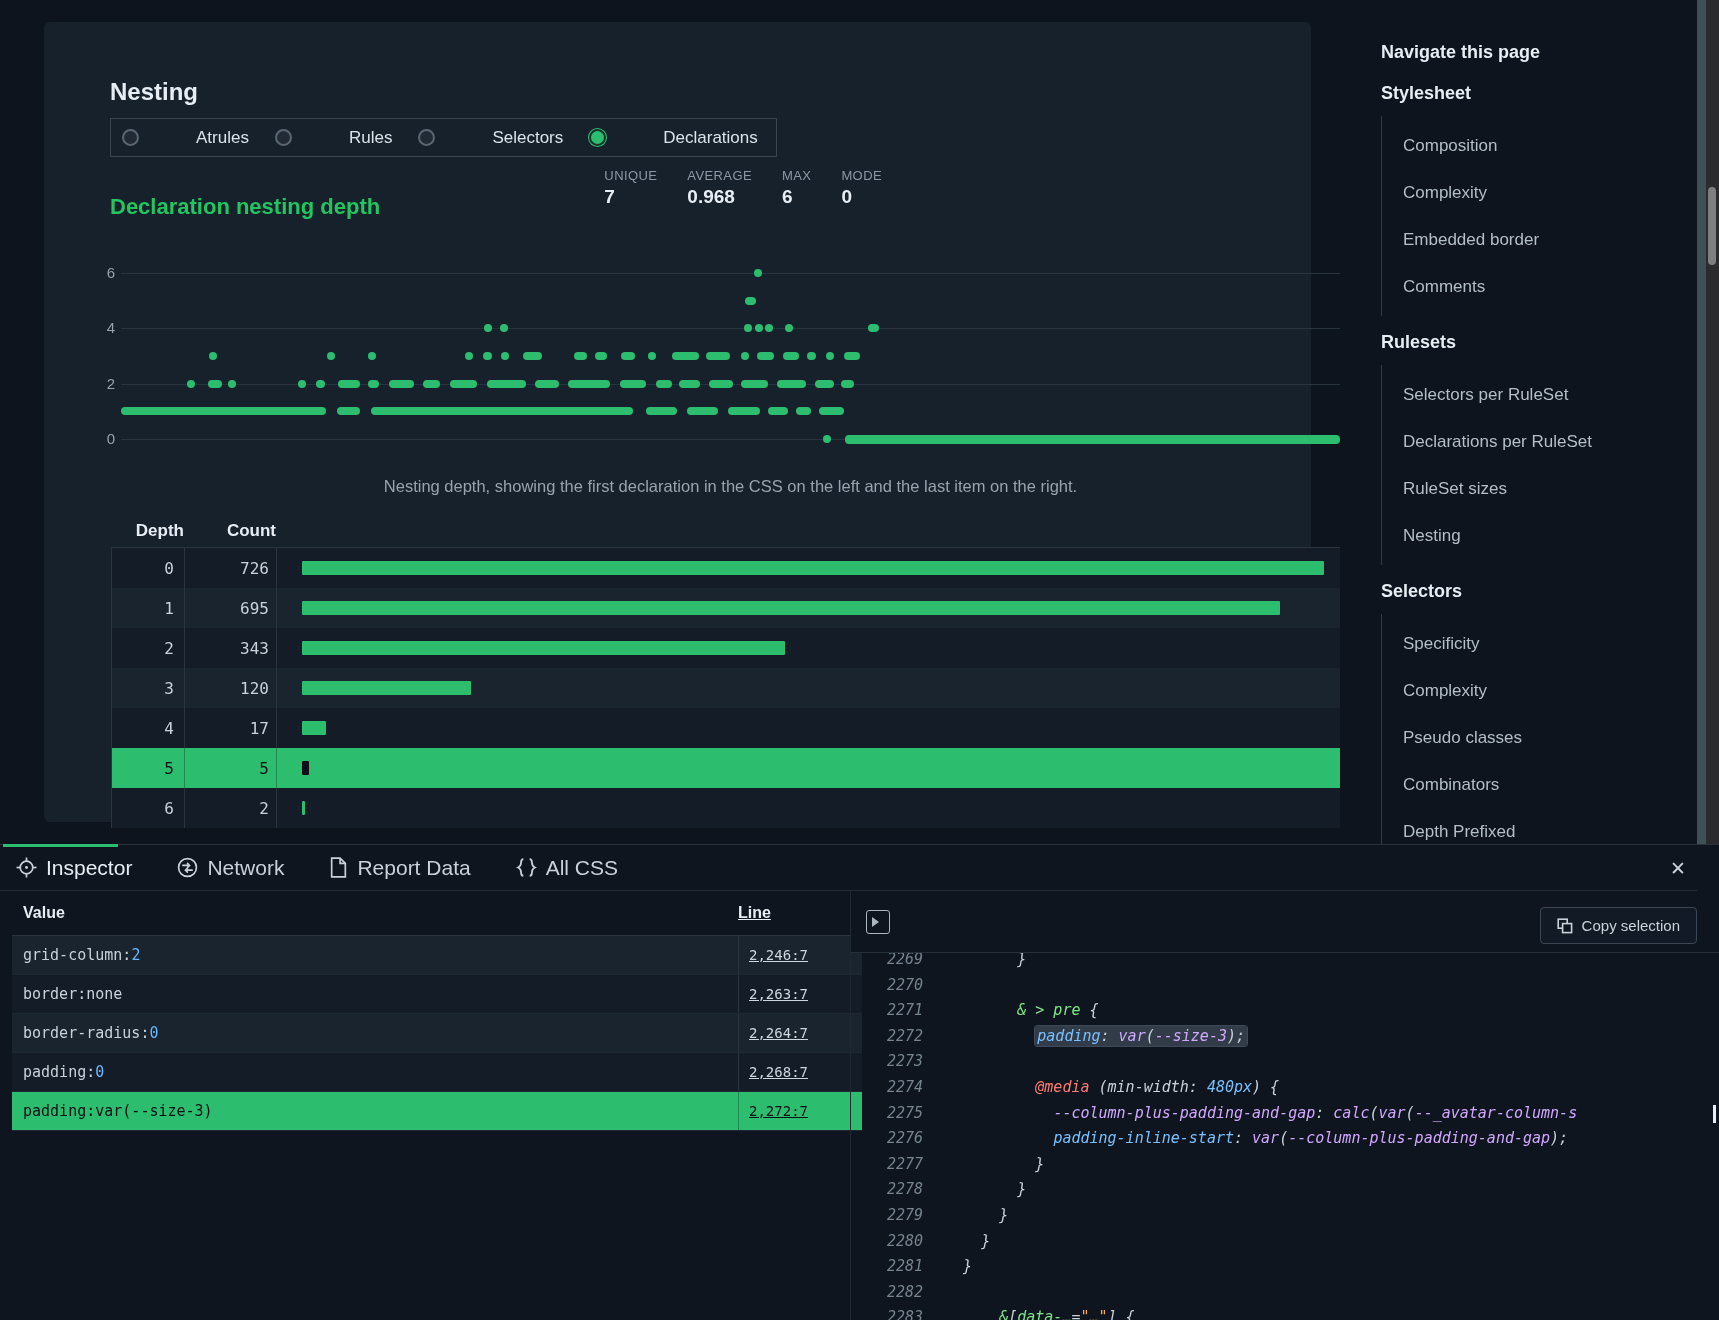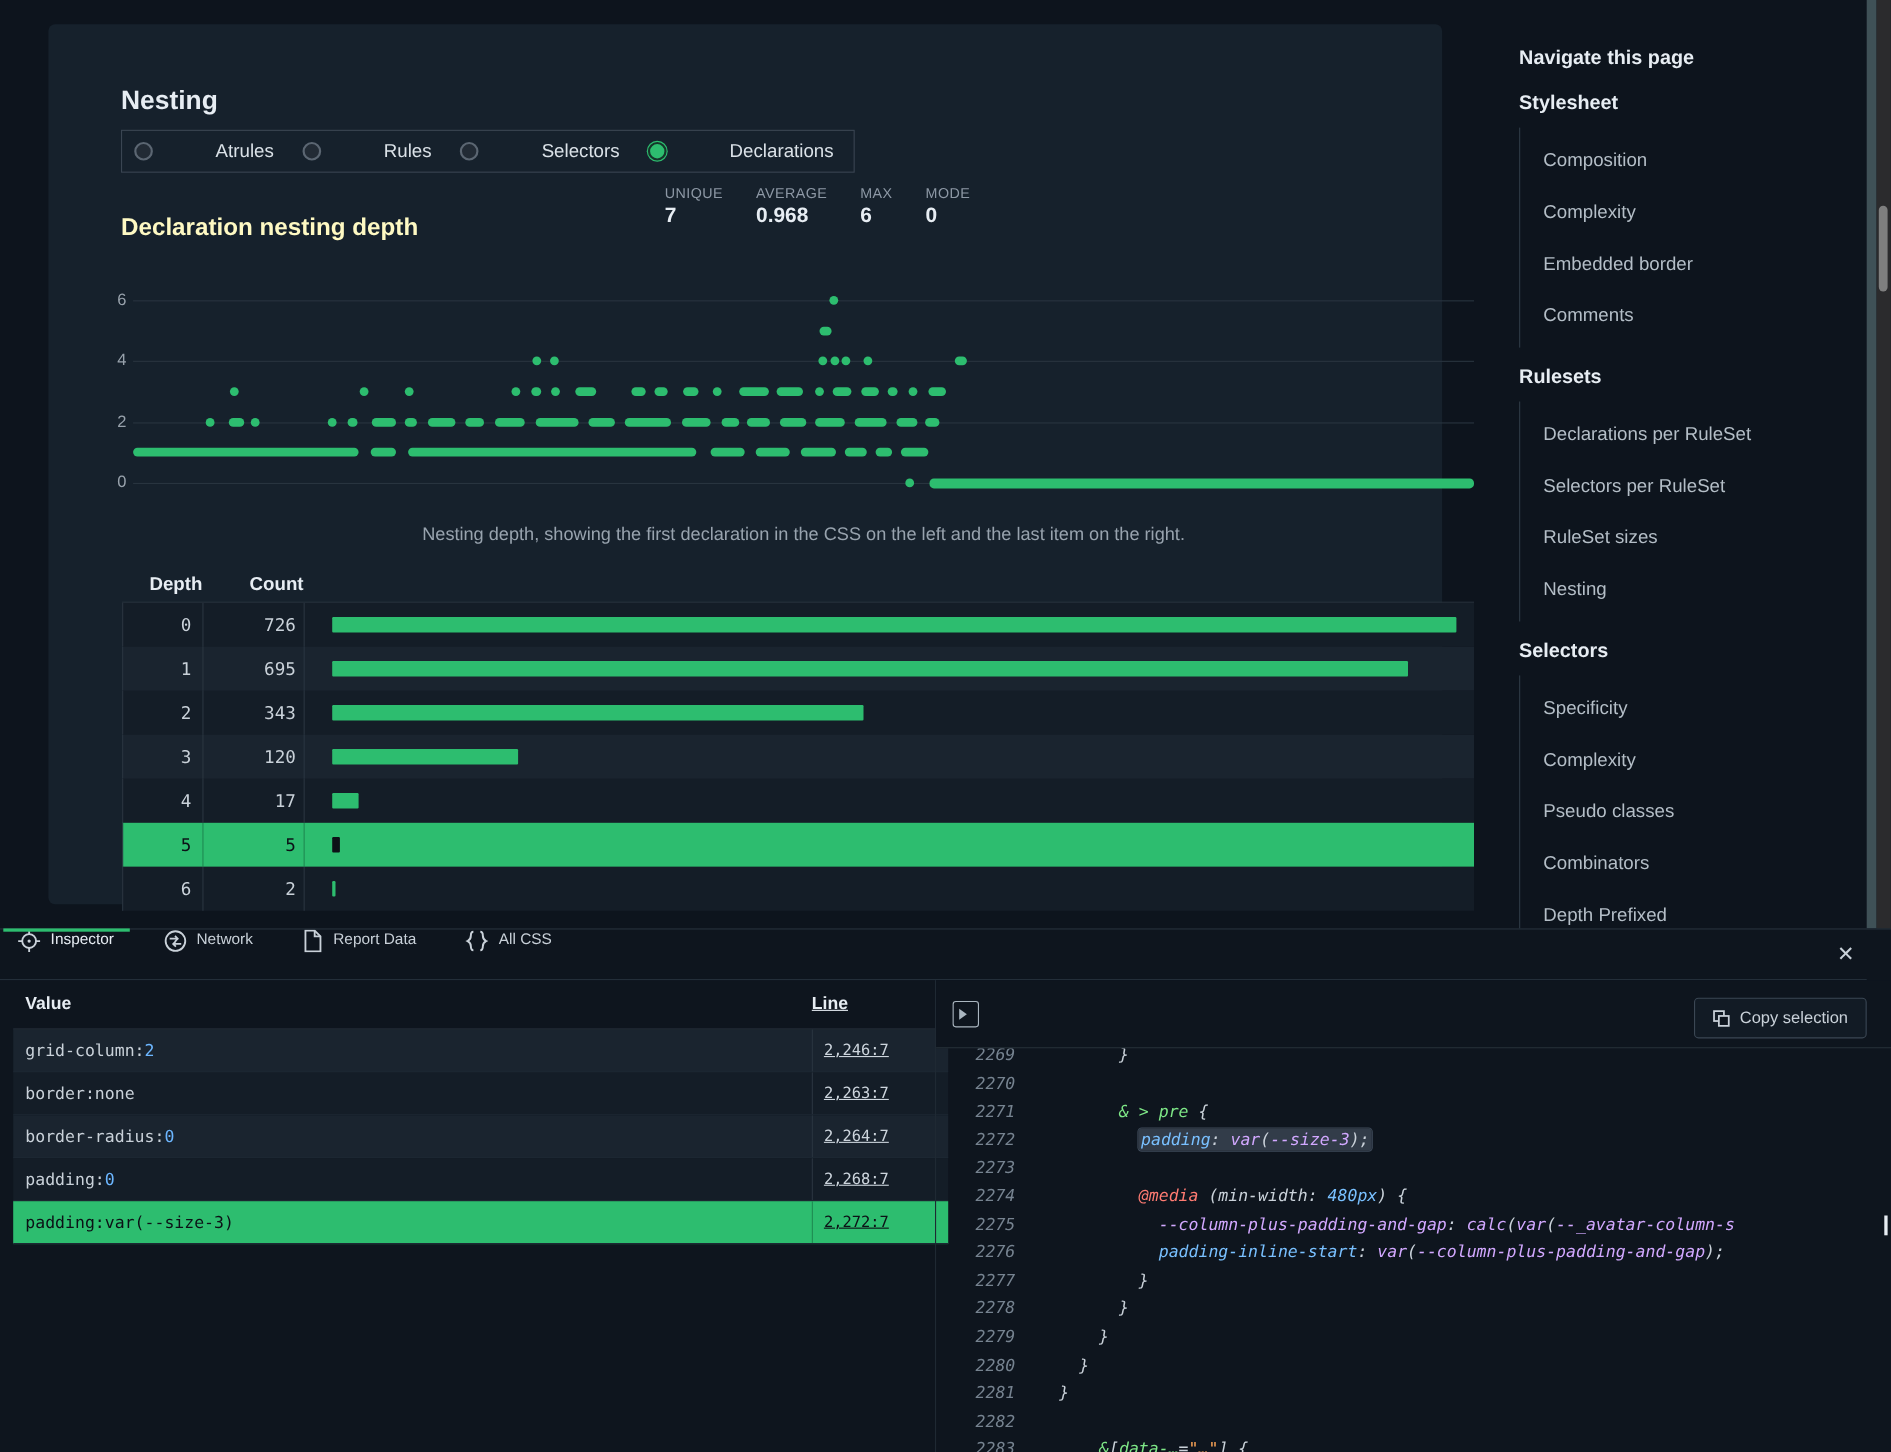--- a/index.html
+++ b/index.html
@@ -10,21 +10,21 @@
   
   #card{position:absolute;left:44px;top:22px;width:1267px;height:800px;
         background:#16212c;border-radius:6px;}
   #card-title{position:absolute;left:66px;top:40px;font-size:24px;font-weight:700;color:#e7edf3;}
   #radio-box{position:absolute;left:66px;top:96px;height:37px;border:1px solid #3a4552;
              display:flex;align-items:center;padding:0 18px 0 11px;gap:26px;}
   .radio-item{display:flex;align-items:center;gap:9px;cursor:pointer;}
   .radio-dot{width:17px;height:17px;border-radius:50%;border:2px solid #5b6672;background:#222b35;box-sizing:border-box;}
   .radio-dot.sel{background:#2dbd6f;border-color:#15352a;box-shadow:0 0 0 1px #2dbd6f;}
   .radio-label{font-size:17px;color:#dbe2e8;margin-left:48px;}
-  #section-title{position:absolute;left:66px;top:154px;font-size:22px;font-weight:700;color:#fef9c3;}
+  #section-title{position:absolute;left:66px;top:154px;font-size:22px;font-weight:700;color:#22c55e;}
   #stats{position:absolute;right:429px;top:146px;display:flex;gap:30px;}
   .stat{display:flex;flex-direction:column;gap:3px;}
   .stat-label{font-size:13px;color:#8d98a5;letter-spacing:.4px;}
   .stat-value{font-size:19px;font-weight:700;color:#e7edf3;}
 
   
   #chart{position:absolute;left:77px;top:240px;width:1219px;height:192px;}
   .gridline{position:absolute;left:0;width:100%;height:1px;background:#28343f;}
   .ytick{position:absolute;left:-22px;width:16px;text-align:right;font-size:15px;color:#98a2ac;transform:translateY(-9px);}
   .seg{position:absolute;height:8px;border-radius:4px;background:#2dbd6f;}
@@ -56,21 +56,21 @@
 
   
   #gutter-strip{position:absolute;left:1697px;top:0;width:9px;height:844px;background:#3f5157;}
   #os-scrollbar{position:absolute;left:1706px;top:0;width:13px;height:1320px;background:#2b2b2d;}
   #os-thumb{position:absolute;left:2px;top:187px;width:8px;height:78px;background:#7f7f7f;border-radius:4px;}
 
   
   #panel{position:absolute;left:0;top:844px;width:1719px;height:476px;background:#0e151e;border-top:1px solid #27323d;}
   #tabbar{position:absolute;left:0;top:0;width:1697px;height:46px;border-bottom:1px solid #232e39;
           display:flex;align-items:center;padding-left:16px;gap:45px;box-sizing:border-box;}
-  .tab{display:flex;align-items:flex-start;gap:9px;cursor:pointer;color:#c9d1d9;font-size:14px;height:100%;}
+  .tab{display:flex;align-items:center;gap:9px;cursor:pointer;color:#c9d1d9;font-size:21px;height:100%;}
   .tab svg{display:block;}
   #active-ind{position:absolute;left:3px;top:-1px;width:115px;height:3px;background:#2dbd6f;}
   #close-btn{position:absolute;left:1662px;top:7px;width:32px;height:32px;display:flex;align-items:center;justify-content:center;
              color:#c9d1d9;font-size:19px;cursor:pointer;}
 
   
   #inspector{position:absolute;left:12px;top:46px;width:850px;}
   #insp-head{display:flex;height:44px;align-items:center;border-bottom:1px solid #2a3540;}
   #insp-head .vh{flex:1;padding-left:11px;font-weight:700;font-size:16px;}
   #insp-head .lh{width:124px;font-weight:700;font-size:16px;text-decoration:underline;cursor:pointer;}
@@ -281,22 +281,22 @@
     <div id="sidebar-sections">
         <div class="sb-heading">Stylesheet</div>
         <ul class="sb-list">
           <li class="sb-item">Composition</li>
           <li class="sb-item">Complexity</li>
           <li class="sb-item">Embedded border</li>
           <li class="sb-item">Comments</li>
         </ul>
         <div class="sb-heading">Rulesets</div>
         <ul class="sb-list">
+          <li class="sb-item">Selectors per RuleSet</li>
           <li class="sb-item">Declarations per RuleSet</li>
-          <li class="sb-item">Selectors per RuleSet</li>
           <li class="sb-item">RuleSet sizes</li>
           <li class="sb-item">Nesting</li>
         </ul>
         <div class="sb-heading">Selectors</div>
         <ul class="sb-list">
           <li class="sb-item">Specificity</li>
           <li class="sb-item">Complexity</li>
           <li class="sb-item">Pseudo classes</li>
           <li class="sb-item">Combinators</li>
           <li class="sb-item">Depth Prefixed</li>

